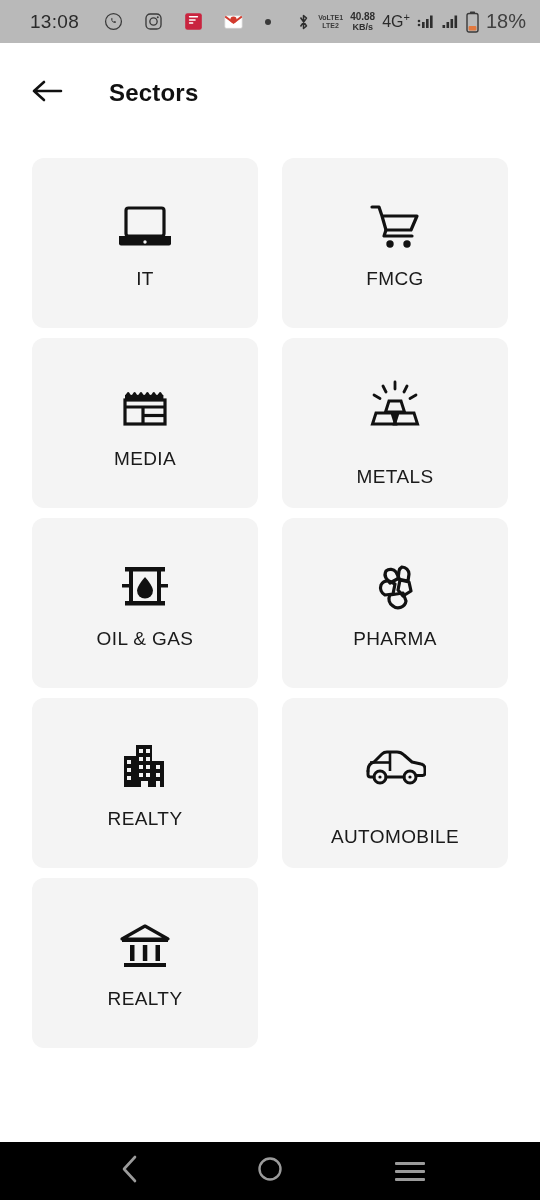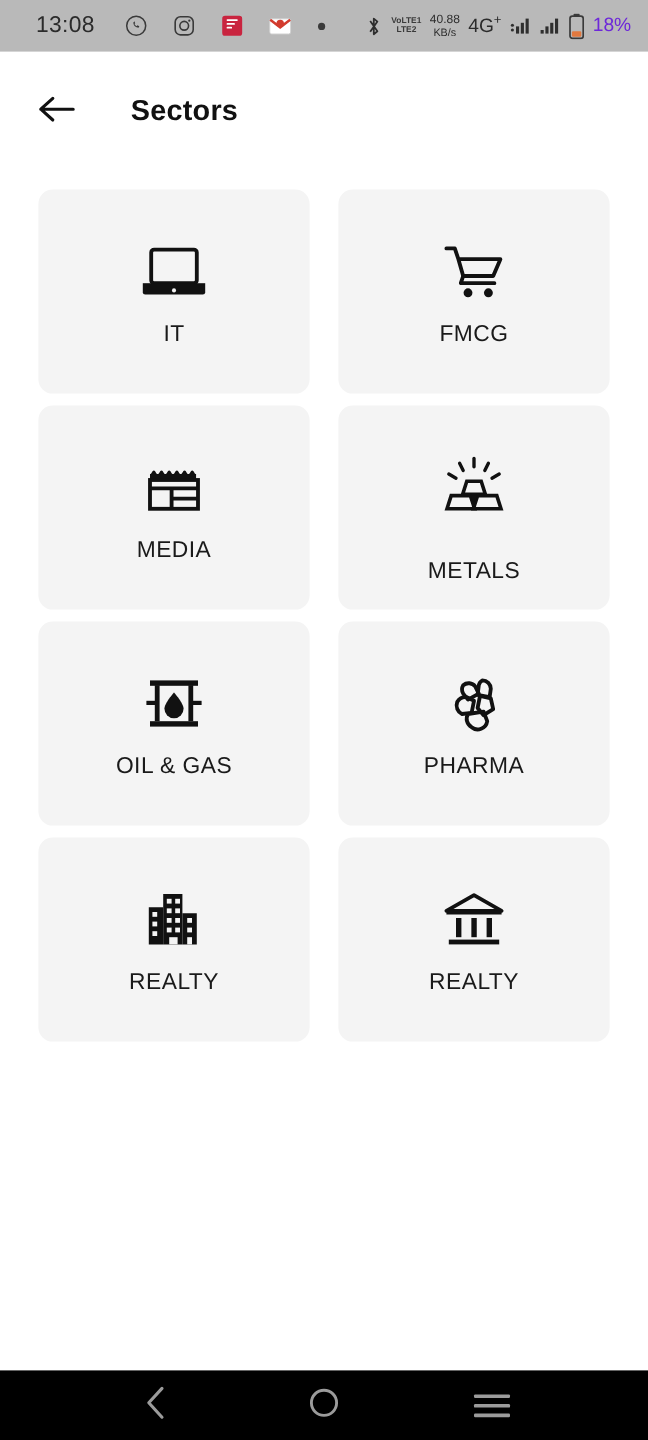--- a/index.html
+++ b/index.html
@@ -23,26 +23,26 @@
   .sb-left{ display:flex; align-items:center; gap:21px; }
   .sb-time{ font-size:19px; color:#2b2b2b; letter-spacing:.3px; margin-right:4px; }
   .sb-right{ display:flex; align-items:center; gap:7px; margin-left:auto; }
   .sb-icon{ display:flex; align-items:center; justify-content:center; }
   .volte{
     display:flex; flex-direction:column; align-items:center;
     font-size:7px; line-height:8px; color:#3a3a3a; font-weight:bold;
   }
   .netspeed{
     display:flex; flex-direction:column; align-items:center;
-    font-size:10px; line-height:10px; color:#2e2e2e;
+    font-size:10px; line-height:10px; color:#2e2e2e;font-weight:bold;
   }
   .netspeed .u{ font-size:9px; }
   .net-type{ font-size:16px; color:#2b2b2b; }
   .net-type sup{ font-size:11px; }
-  .batt-pct{ font-size:16px; color:#6d28d9; }
+  .batt-pct{ font-size:20px; color:#404040; }
 
   
   .header{
     height:78px;
     display:flex;
     align-items:center;
     padding-left:26px;
     background:#fff;
     margin-top:11px;
   }
@@ -316,20 +316,36 @@
           <rect x="36" y="22" width="4" height="4"></rect>
             <rect x="36" y="30" width="4" height="4"></rect>
           <rect x="36" y="38" width="4" height="6"></rect>
           <rect x="21" y="38" width="7" height="6"></rect>
         </g>
       </svg>
     </div>
     <div class="label">REALTY</div>
   </div>
 
+  <div class="card shift">
+    <div class="icon">
+      <svg width="62" height="40" viewBox="0 0 62 40">
+        <path d="M4 24c0-5 2-8 6-9l8-8c1.5-1.5 3-2 5-2h10c3 0 5 1 7 3l8 7 9 2c3 .5 4 2.5 4 5v4c0 1.5-1 2.5-2.5 2.5H52" fill="none" stroke="#111" stroke-width="3" stroke-linecap="round" stroke-linejoin="round"></path>
+        <path d="M4 24v3.5C4 29 5 30 6.5 30H10" fill="none" stroke="#111" stroke-width="3" stroke-linecap="round"></path>
+        <line x1="22" y1="30" x2="40" y2="30" stroke="#111" stroke-width="3" stroke-linecap="round"></line>
+        <line x1="6" y1="15.5" x2="26" y2="15.5" stroke="#111" stroke-width="2.6"></line>
+        <line x1="26" y1="5" x2="26" y2="24" stroke="#111" stroke-width="2.6"></line>
+        <circle cx="16" cy="30" r="6" fill="none" stroke="#111" stroke-width="3"></circle>
+        <circle cx="46" cy="30" r="6" fill="none" stroke="#111" stroke-width="3"></circle>
+        <circle cx="16" cy="30" r="1.6" fill="#111"></circle>
+        <circle cx="46" cy="30" r="1.6" fill="#111"></circle>
+      </svg>
+    </div>
+    <div class="label">AUTOMOBILE</div>
+  </div>
 
   <div class="card">
     <div class="icon">
       <svg width="54" height="48" viewBox="0 0 54 48">
         <path d="M4 16L27 3l23 13H4z" fill="none" stroke="#111" stroke-width="3.2" stroke-linejoin="round"></path>
         <line x1="4" y1="17.5" x2="50" y2="17.5" stroke="#111" stroke-width="3.2"></line>
         <rect x="12" y="22" width="4.5" height="16" fill="#111"></rect>
         <rect x="24.8" y="22" width="4.5" height="16" fill="#111"></rect>
         <rect x="37.5" y="22" width="4.5" height="16" fill="#111"></rect>
         <rect x="6" y="40" width="42" height="4" fill="#111"></rect>

